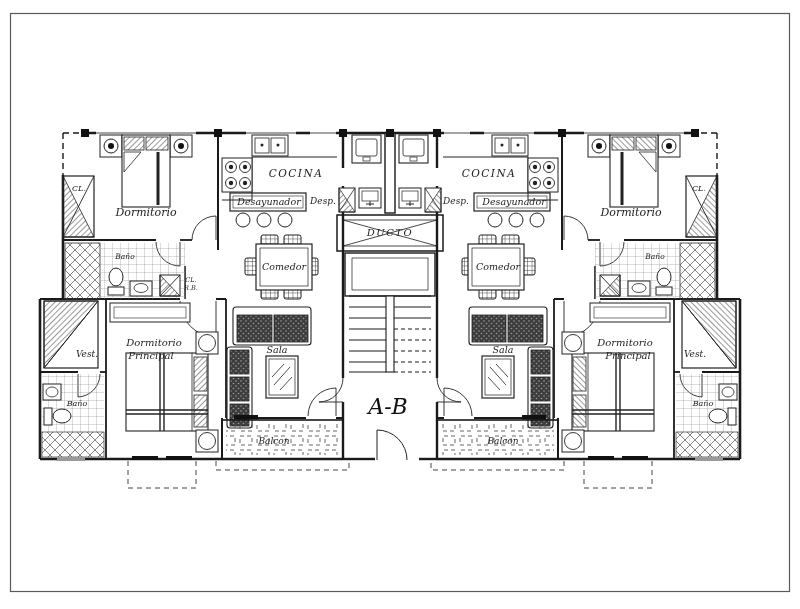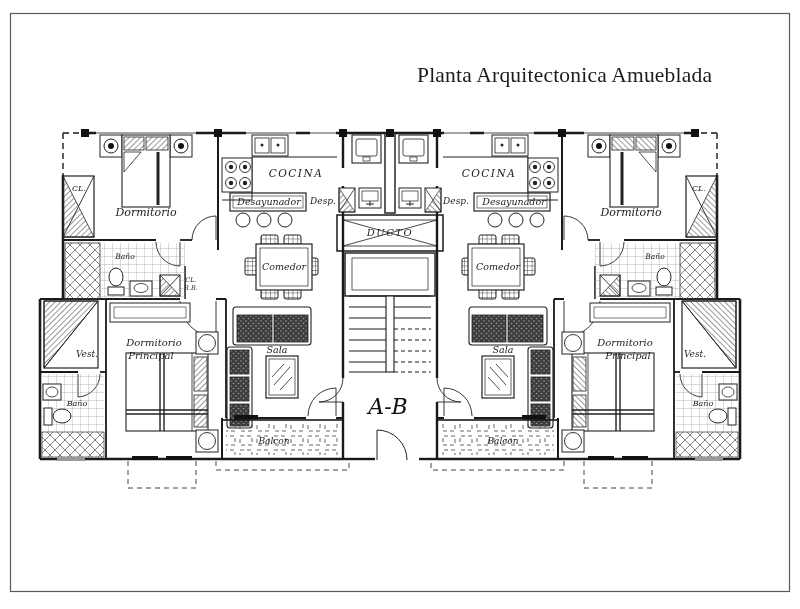--- a/index.html
+++ b/index.html
@@ -11,21 +11,20 @@
   svg text.lbl{font-family:"DejaVu Serif",serif;font-style:italic;fill:#222;}
   svg text.cap{font-family:"DejaVu Serif",serif;font-style:italic;fill:#222;letter-spacing:1.5px;}
   svg text.script{font-family:"DejaVu Serif",serif;font-style:italic;fill:#111;}
 </style>
 </head>
 <body>
 
 <div id="screen">
 
   <div id="titleblock">
-    <div id="main-title">Planta Arquitectonica Amueblada</div>
   </div>
 
   <svg width="800" height="609" viewBox="0 0 800 609" style="position:absolute;left:0;top:0" xmlns="http://www.w3.org/2000/svg">
 
     <defs>
       <pattern id="ph" width="4" height="4" patternUnits="userSpaceOnUse" patternTransform="rotate(45)">
         <line x1="0" y1="0" x2="0" y2="4" stroke="#444" stroke-width="1.1"></line>
       </pattern>
       <pattern id="pt" width="8" height="8" patternUnits="userSpaceOnUse">
         <path d="M8,0 H0 V8" fill="none" stroke="#999" stroke-width="0.7"></path>

